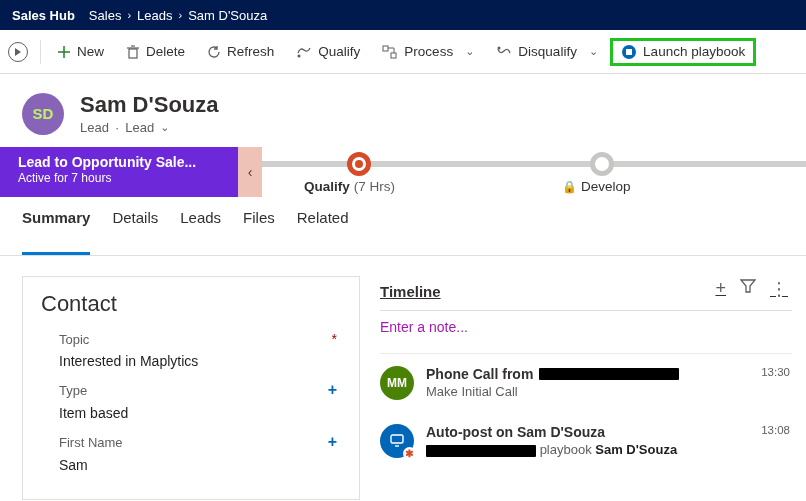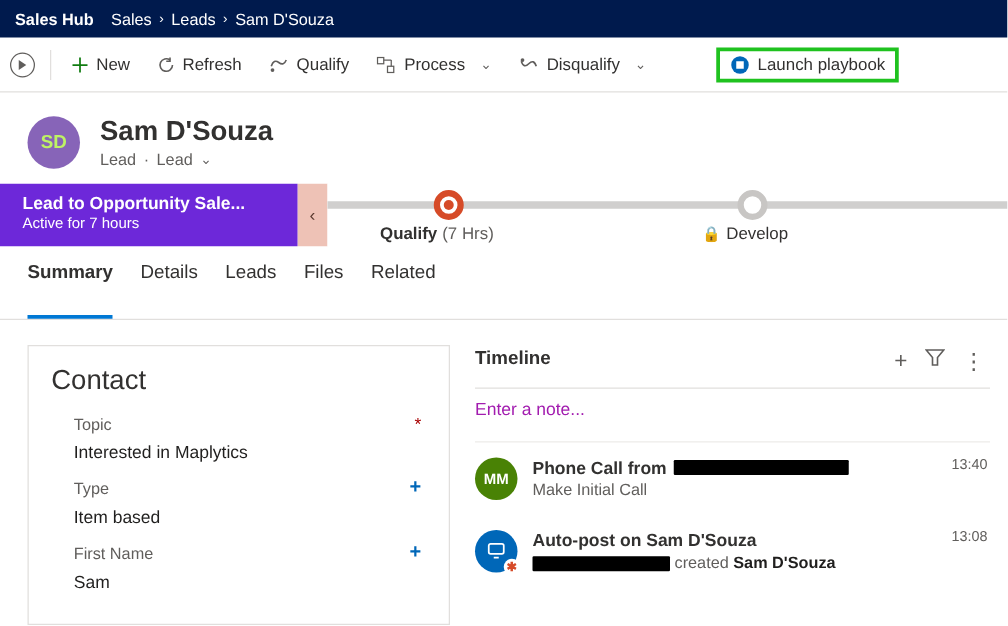--- a/index.html
+++ b/index.html
@@ -10,21 +10,21 @@
   .topnav .app-name { font-weight: 700; margin-right: 14px; }
   .topnav .crumb { margin-right: 6px; }
   .topnav .sep { margin-right: 6px; font-size: 11px; }
   
   
   .cmdbar { height: 44px; display: flex; align-items: center; border-bottom: 1px solid #e1dfdd; padding: 0 8px; gap: 2px; }
   .cmdbar .cmd { display: flex; align-items: center; gap: 6px; padding: 6px 10px; cursor: pointer; font-size: 13.5px; color: #323130; }
   .cmdbar .circback { width: 20px; height: 20px; border: 1px solid #605e5c; border-radius: 50%; display: flex; align-items: center; justify-content: center; margin-right: 6px; cursor: pointer; }
   .cmdbar .icon { display: inline-flex; }
   .cmdbar .chev { margin-left: 6px; color: #605e5c; font-size: 11px; }
-  .cmdbar .highlight { border: 3px solid #1fc21f; padding: 3px 8px; margin-left: 44px; }
+  .cmdbar .highlight { border: 3px solid #1fc21f; padding: 3px 8px; }
   
   
   .rechead { display: flex; align-items: center; padding: 18px 22px 12px 22px; gap: 16px; }
   .avatar { width: 42px; height: 42px; border-radius: 50%; background: #8764b8; color: #bef264; display: flex; align-items: center; justify-content: center; font-size: 15px; font-weight: 600; }
   .rechead h1 { font-size: 22px; font-weight: 600; }
   .rechead .sub { color: #605e5c; font-size: 13px; margin-top: 2px; display: flex; align-items: center; gap: 6px; }
   
   
   .stageflow { display: flex; height: 50px; align-items: stretch; }
   .stage-left { background: #6d28d9; color: #fff; padding: 7px 14px 7px 18px; width: 238px; position: relative; }
@@ -48,21 +48,21 @@
   .body2col { display: flex; gap: 20px; padding: 20px 8px 0 22px; }
   .leftcol { width: 338px; border: 1px solid #e1dfdd; padding: 14px 18px; }
   .leftcol h2 { font-size: 22px; font-weight: 400; margin-bottom: 14px; }
   .field { margin-bottom: 12px; padding-left: 18px; }
   .field .lbl { color: #605e5c; font-size: 13px; display: flex; justify-content: space-between; align-items: center; padding-right: 4px; }
   .field .val { font-size: 14px; margin-top: 6px; color: #201f1e; }
   .req { color: #a80000; font-size: 14px; }
   .rec { color: #0067b8; font-size: 16px; font-weight: bold; }
   
   .rightcol { flex: 1; padding-right: 6px; }
-  .tl-head { display: flex; align-items: flex-start; justify-content: space-between; padding: 2px 4px 10px 0; }
+  .tl-head { display: flex; align-items: flex-end; justify-content: space-between; padding: 2px 4px 10px 0; text-decoration: underline; }
   .tl-head h2 { font-size: 15px; font-weight: 600; }
   .tl-actions { display: flex; gap: 14px; color: #605e5c; }
   .tl-actions span { cursor: pointer; font-size: 18px; font-weight: 300; }
   .tl-note { color: #a21caf; font-size: 14px; padding: 8px 0 18px 0; border-top: 1px solid #e1dfdd; border-bottom: 1px solid #edebe9; }
   .tl-item { display: flex; gap: 12px; padding: 12px 0; position: relative; }
   .tl-avatar { width: 34px; height: 34px; border-radius: 50%; display: flex; align-items: center; justify-content: center; color: #fff; font-size: 12px; font-weight: 600; flex-shrink: 0; }
   .tl-avatar.green { background: #498205; }
   .tl-avatar.blue { background: #0067b8; position: relative; }
   .tl-avatar.blue .gear { position: absolute; bottom: -2px; right: -2px; width: 13px; height: 13px; border-radius: 50%; background: #fff; color: #d64b28; font-size: 10px; display:flex; align-items:center; justify-content:center; }
   .tl-content { flex: 1; }
@@ -97,20 +97,30 @@
         <svg width="14" height="14">
           <line x1="7" y1="1" x2="7" y2="13" stroke="#107c10" stroke-width="1.4"></line>
           <line x1="1" y1="7" x2="13" y2="7" stroke="#107c10" stroke-width="1.4"></line>
         </svg>
       </span>
     <span>New</span>
   </div>
   <div class="cmd">
     <span class="icon">
         <svg width="14" height="14">
+          <rect x="3" y="4" width="8" height="9" fill="none" stroke="#605e5c" stroke-width="1.2"></rect>
+          <line x1="1" y1="3" x2="13" y2="3" stroke="#605e5c" stroke-width="1.2"></line>
+          <line x1="5" y1="1" x2="9" y2="1" stroke="#605e5c" stroke-width="1.2"></line>
+        </svg>
+      </span>
+    <span>Delete</span>
+  </div>
+  <div class="cmd">
+    <span class="icon">
+        <svg width="14" height="14">
           <path d="M12 7a5 5 0 1 1-2-4" fill="none" stroke="#605e5c" stroke-width="1.3"></path>
           <polyline points="10,1 10,4 7,4" fill="none" stroke="#605e5c" stroke-width="1.3"></polyline>
         </svg>
       </span>
     <span>Refresh</span>
   </div>
   <div class="cmd">
     <span class="icon">
         <svg width="16" height="14">
           <path d="M2 8 Q4 2 8 5 Q12 8 14 3" fill="none" stroke="#605e5c" stroke-width="1.3"></path>
@@ -237,37 +247,37 @@
 
     <div class="tl-item">
       <div class="tl-avatar green">MM</div>
       <div class="tl-content">
         <div class="tl-title">
           <span>Phone Call from</span>
           <span class="redact" style="width:140px"></span>
         </div>
         <div class="tl-sub">Make Initial Call</div>
       </div>
-      <div class="tl-time">13:40</div>
+      <div class="tl-time">13:30</div>
     </div>
 
     <div class="tl-item">
       <div class="tl-avatar blue">
         <svg width="16" height="14">
             <rect x="2" y="1" width="12" height="8" rx="1.5" fill="none" stroke="#fff" stroke-width="1.4"></rect>
             <line x1="6" y1="12" x2="10" y2="12" stroke="#fff" stroke-width="1.4"></line>
           </svg>
         <span class="gear">✱</span>
       </div>
       <div class="tl-content">
         <div class="tl-title">
           <span>Auto-post on Sam D'Souza</span>
         </div>
         <div class="tl-sub">
           <span class="redact" style="width:110px;vertical-align:middle"></span>
-          <span>created</span>
+          <span>playbook</span>
           <span style="font-weight:600;color:#201f1e">Sam D'Souza</span>
         </div>
       </div>
       <div class="tl-time">13:08</div>
     </div>
   </div>
 </div>
 
 </body></html>

